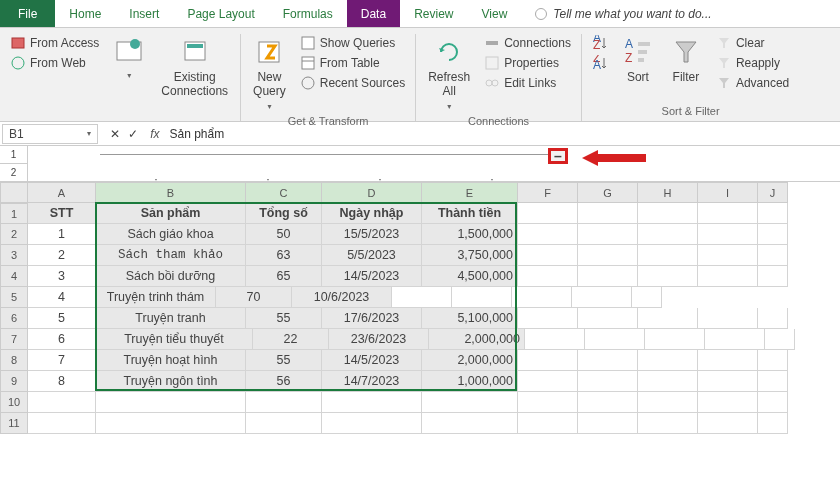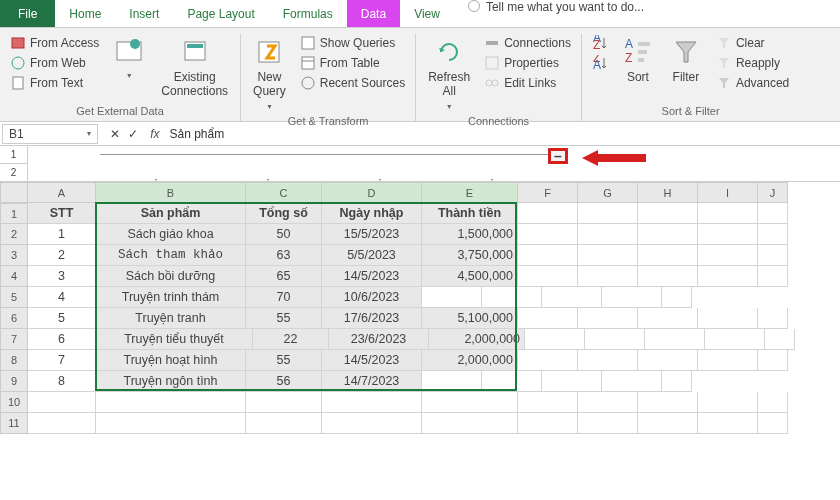--- a/index.html
+++ b/index.html
@@ -1,21 +1,21 @@
 <!DOCTYPE html>
 <html><head>
 <meta charset="utf-8">
 <style>
 *{box-sizing:border-box;margin:0;padding:0;font-family:"Segoe UI",sans-serif;font-size:12px;color:#444}
 body{background:#fff;width:840px;height:500px;overflow:hidden;position:relative}
 .titlebar{background:#fff;height:28px;display:flex;align-items:stretch;border-bottom:1px solid #ccc}
 .tab{padding:0 14px;display:flex;align-items:center;cursor:pointer;color:#2b7c3f;font-size:12px}
 .tab.file{background:#217346;color:#fff;padding:0 18px}
-.tab.active{background:#d946ef;color:#fff}
-.tell{display:flex;color:#888;margin-left:14px;gap:6px}
+.tab.active{background:#701a75;color:#fff}
+.tell{display:flex;align-items:center;color:#888;font-style:italic;margin-left:14px;gap:6px}
 .bulb{width:12px;height:12px;border:1px solid #aaa;border-radius:50%;position:relative}
 .ribbon{background:#f1f1f1;height:94px;display:flex;border-bottom:1px solid #ccc;padding-top:6px}
 .group{border-right:1px solid #d0d0d0;padding:0 8px 2px;display:flex;flex-direction:column;justify-content:space-between}
 .group-label{text-align:center;color:#666;font-size:11px;padding:2px 0}
 .group-body{display:flex;gap:8px;flex:1;align-items:flex-start}
 .vstack{display:flex;flex-direction:column;gap:2px}
 .cmd{display:flex;align-items:center;gap:4px;padding:1px 2px;cursor:pointer;white-space:nowrap;font-size:11.5px;color:#444}
 .cmd .ic{width:16px;height:16px;flex-shrink:0}
 .bigbtn{display:flex;flex-direction:column;align-items:center;gap:2px;padding:2px 4px;cursor:pointer;font-size:11.5px;text-align:center;line-height:1.2}
 .bigbtn .ic{width:32px;height:32px}
@@ -58,20 +58,21 @@
 </head>
 <body>
 
 <div class="titlebar">
   <div class="tab file">File</div>
   <div class="tab">Home</div>
   <div class="tab">Insert</div>
   <div class="tab">Page Layout</div>
   <div class="tab">Formulas</div>
   <div class="tab active">Data</div>
+  <div class="tab">Review</div>
   <div class="tab">View</div>
   <div class="tell">
     <span class="bulb"></span>
     <span>Tell me what you want to do...</span>
   </div>
 </div>
 
 <div class="ribbon">
   <div class="group">
     <div class="group-body">
@@ -81,44 +82,37 @@
               <rect x="2" y="3" width="12" height="10" fill="#d66" stroke="#a33"></rect>
             </svg>
             <span>From Access</span>
           </div>
         <div class="cmd">
             <svg class="ic">
               <circle cx="8" cy="8" r="6" fill="none" stroke="#3a7"></circle>
             </svg>
             <span>From Web</span>
           </div>
-        <div class="cmd">
-            <svg class="ic">
-              <rect x="3" y="2" width="10" height="12" fill="#fff" stroke="#888"></rect>
-            </svg>
-            <span>From Text</span>
-          </div>
       </div>
       <div class="bigbtn">
         <svg class="ic">
             <rect x="4" y="6" width="24" height="18" fill="#fff" stroke="#888"></rect>
             <circle cx="22" cy="8" r="5" fill="#4a9"></circle>
           </svg>
           <span class="drop">▾</span>
       </div>
       <div class="bigbtn">
         <svg class="ic">
             <rect x="6" y="6" width="20" height="18" fill="#fff" stroke="#888"></rect>
             <rect x="8" y="8" width="16" height="4" fill="#4a9"></rect>
           </svg>
         <span style="white-space:pre-line">Existing
 Connections</span>
       </div>
     </div>
-    <div class="group-label">Get External Data</div>
   </div>
 
   <div class="group">
     <div class="group-body">
       <div class="bigbtn">
         <svg class="ic">
             <rect x="6" y="6" width="20" height="20" fill="#fff" stroke="#888"></rect>
             <path d="M14 10 L22 10 L14 22 L22 22" stroke="#e90" fill="none" stroke-width="3"></path>
           </svg>
         <span style="white-space:pre-line">New
@@ -353,21 +347,21 @@
           <div class="cell ctr databg" style="width: 100px;">14/5/2023</div>
           <div class="cell rt databg" style="width: 96px;">4,500,000</div>
           <div class="cell " style="width: 60px;"></div>
           <div class="cell " style="width: 60px;"></div>
           <div class="cell " style="width: 60px;"></div>
           <div class="cell " style="width: 60px;"></div>
           <div class="cell " style="width: 30px;"></div>
         </div>
         <div class="row">
           <div class="cell ctr" style="width: 68px;">4</div>
-          <div class="cell ctr databg" style="width: 150px;">Truyện trinh thám</div>
+          <div class="cell ctr databg" style="width: 120px;">Truyện trinh thám</div>
           <div class="cell ctr databg" style="width: 76px;">70</div>
           <div class="cell ctr databg" style="width: 100px;">10/6/2023</div>
           <div class="cell " style="width: 60px;"></div>
           <div class="cell " style="width: 60px;"></div>
           <div class="cell " style="width: 60px;"></div>
           <div class="cell " style="width: 60px;"></div>
           <div class="cell " style="width: 30px;"></div>
         </div>
         <div class="row">
           <div class="cell ctr" style="width: 68px;">5</div>
@@ -403,20 +397,21 @@
           <div class="cell " style="width: 60px;"></div>
           <div class="cell " style="width: 60px;"></div>
           <div class="cell " style="width: 60px;"></div>
           <div class="cell " style="width: 30px;"></div>
         </div>
         <div class="row">
           <div class="cell ctr" style="width: 68px;">8</div>
           <div class="cell ctr databg" style="width: 150px;">Truyện ngôn tình</div>
           <div class="cell ctr databg" style="width: 76px;">56</div>
           <div class="cell ctr databg" style="width: 100px;">14/7/2023</div>
+          <div class="cell rt databg" style="width: 96px;">1,000,000</div>
           <div class="cell " style="width: 60px;"></div>
           <div class="cell " style="width: 60px;"></div>
           <div class="cell " style="width: 60px;"></div>
           <div class="cell " style="width: 60px;"></div>
           <div class="cell " style="width: 30px;"></div>
         </div>
         <div class="row">
           <div class="cell " style="width: 68px;"></div>
           <div class="cell " style="width: 150px;"></div>
           <div class="cell " style="width: 76px;"></div>

